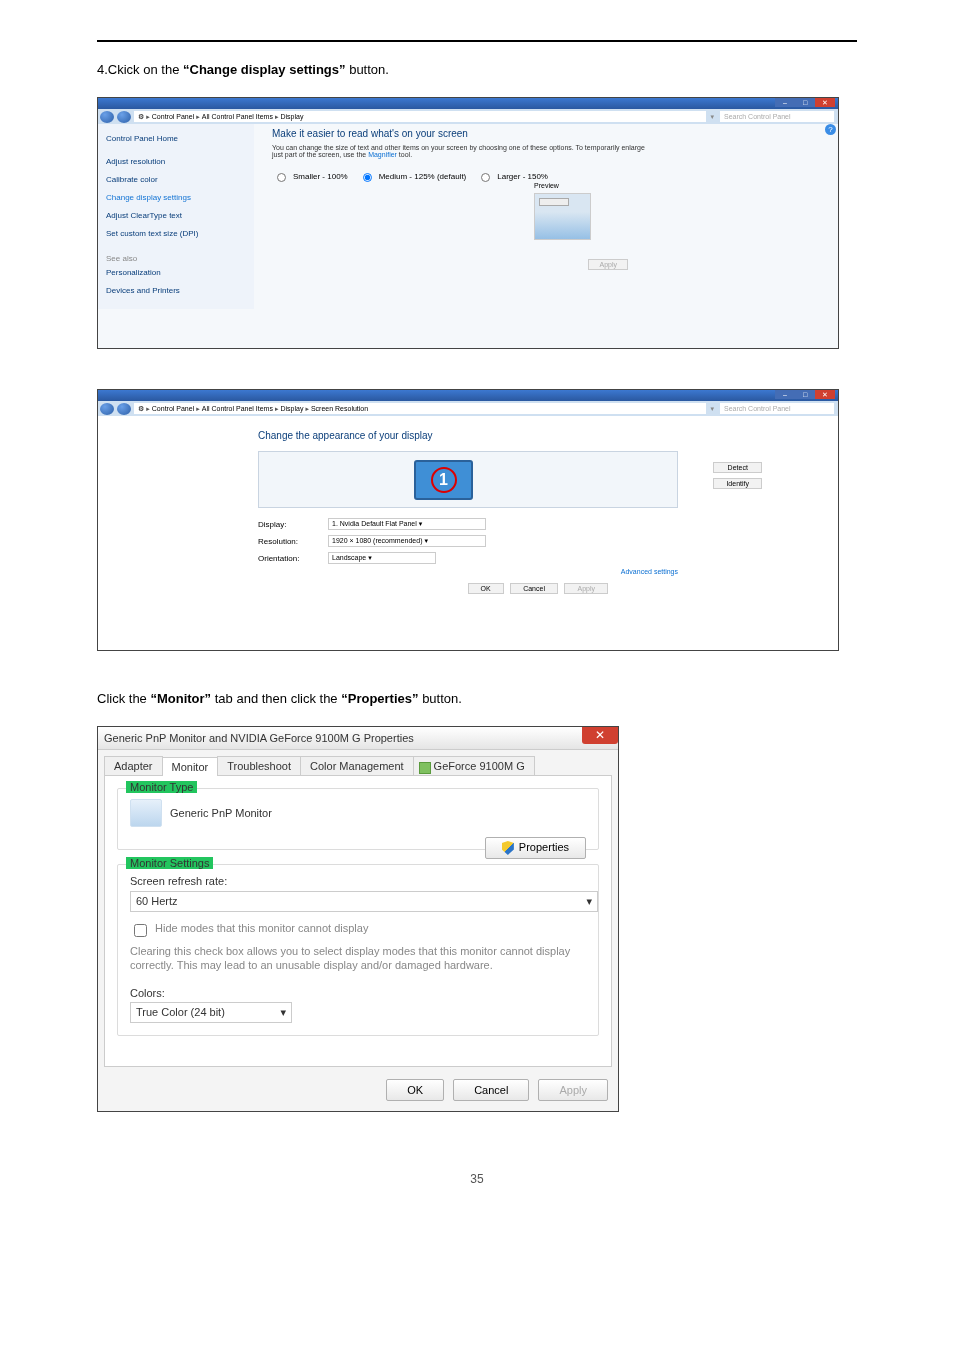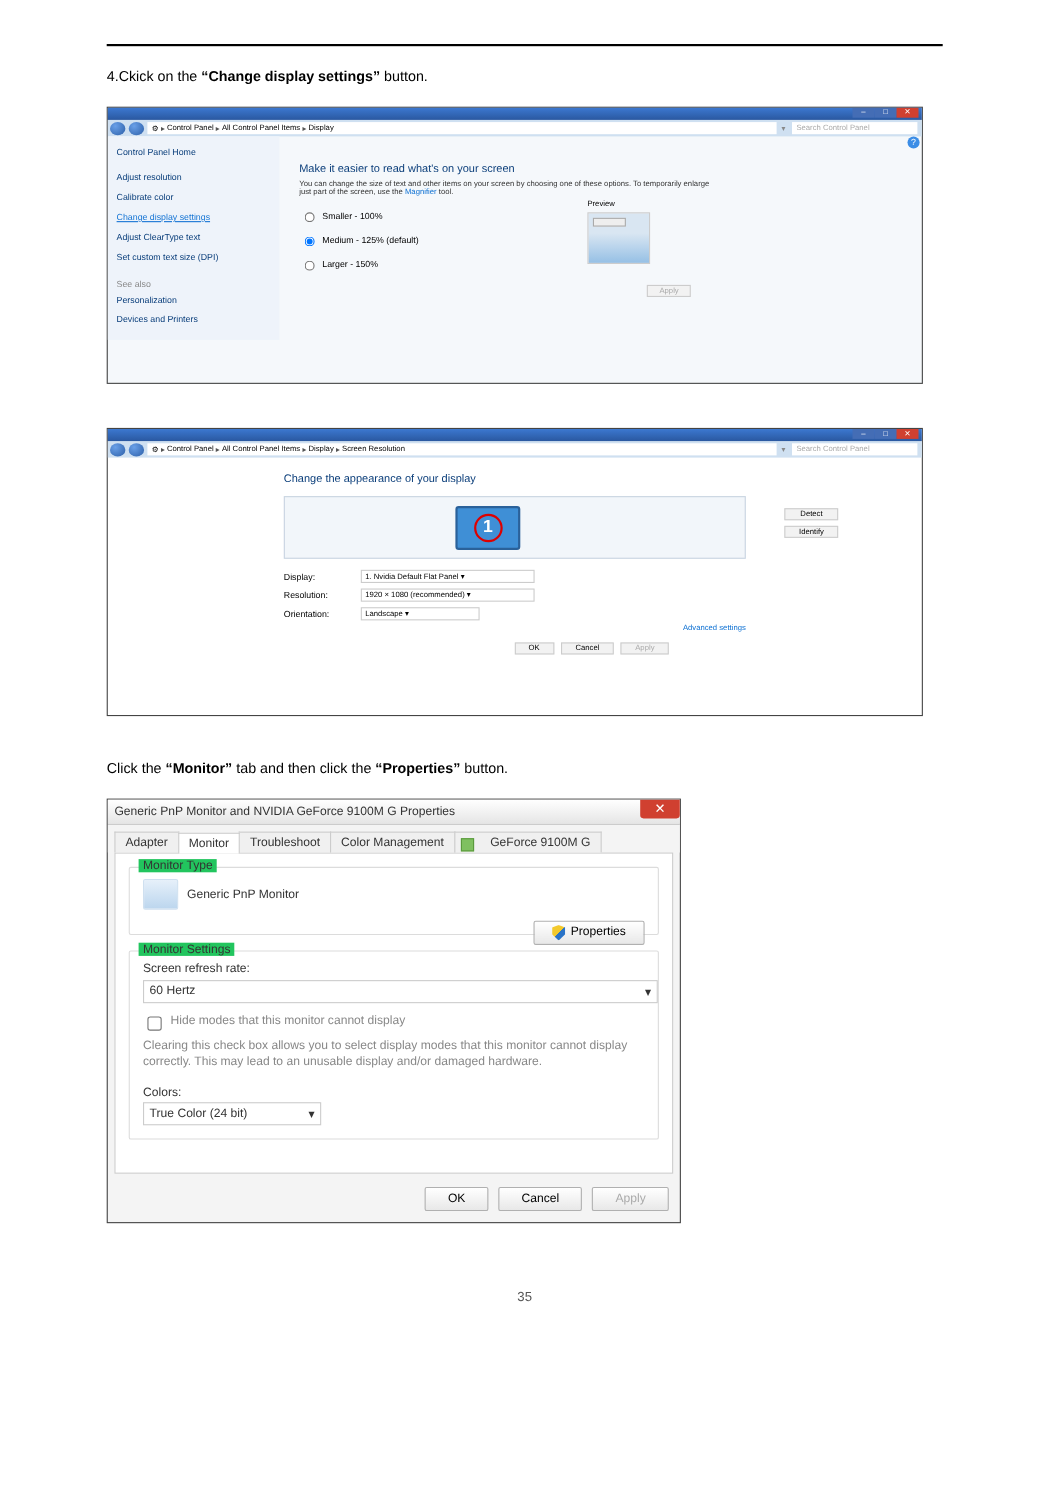--- a/index.html
+++ b/index.html
@@ -19,28 +19,28 @@
   .winbtns .close{background:#d04030}
   .navrow{height:15px;background:#cfe0f1;display:flex;align-items:center;padding-left:2px}
   .navrow .back,.navrow .fwd{width:14px;height:12px;border-radius:50%;background:radial-gradient(circle at 35% 30%,#6aa0e8,#2c5fa8);margin-right:3px}
   .navrow .breadcrumb{background:#fff;height:11px;display:flex;align-items:center;padding:0 4px;flex:1;font-size:7px}
   .navrow .breadcrumb .sep{margin:0 2px;color:#555}
   .navrow .searchbox{background:#fff;height:11px;width:110px;margin-left:6px;margin-right:4px;font-size:7px;color:#aaa;padding-left:4px;line-height:11px}
   .win1body{display:flex;height:185px}
   .sidebar1{width:140px;background:#eef3fa;padding:10px 8px;display:flex;flex-direction:column;gap:1px;font-size:8px}
   .sidebar1 .cph{color:#083d7a}
   .sidebar1 .link{color:#083d7a;padding:4px 0;cursor:pointer}
-  .sidebar1 .link.active{color:#1474d4;text-decoration:underline}
+  .sidebar1 .link.active{color:#1474d4;}
   .sidebar1 .spacer{flex:1}
   .sidebar1 .seealso{color:#888}
-  .content1{flex:1;padding:24px 18px;position:relative}
+  .content1{flex:1;padding:4px 18px;position:relative}
   .content1 h4{color:#0b3e7a;font-weight:normal;font-size:10px;margin:0 0 5px 0}
   .content1 .desc{font-size:7px;color:#333;max-width:380px;margin-bottom:12px}
   .content1 .desc a{color:#0b6fd2}
-  .radiogrp{display:flex;flex-direction:column;gap:10px;font-size:8px;margin-top:6px}
+  .radiogrp{display:flex;flex-direction:row;gap:10px;font-size:8px;margin-top:6px}
   .radiogrp label{display:flex;align-items:center;gap:4px}
   .radiogrp input{width:9px;height:9px}
   .previewbox{position:absolute;left:280px;top:58px;text-align:left;font-size:7px}
   .previewbox .pimg{width:55px;height:45px;margin-top:4px;border:1px solid #ccc;background:linear-gradient(#d9e6f2 40%,#96c0e5);position:relative}
   .pimg::after{content:"";position:absolute;left:4px;top:4px;width:28px;height:6px;background:#eee;border:1px solid #aaa}
   .applybtn{position:absolute;right:210px;top:135px;font-size:7px;padding:1px 10px;border:1px solid #ccc;background:#f2f2f2;color:#aaa}
   .helpq{position:absolute;right:2px;top:26px;width:11px;height:11px;border-radius:50%;background:#3b8de6;color:#fff;font-size:8px;text-align:center;line-height:11px}
 
   
   .win2{width:740px;height:260px;font-size:9px;background:#fff}
@@ -59,21 +59,21 @@
   .dlgbtns button{font-size:7px;padding:1px 12px;margin-left:4px;border:1px solid #ccc;background:#f2f2f2}
   .triag{font-size:7px;color:#888;margin-left:4px}
 
   
   .win3{width:520px;font-size:11px;color:#333;background:#f4f4f4}
   .win3 .title3{height:22px;background:linear-gradient(#fff,#e5e5e5);border-bottom:1px solid #ccc;padding-left:6px;line-height:22px;position:relative}
   .win3 .title3 .closeX{position:absolute;right:0;top:0;width:36px;height:17px;background:#d04030;color:#fff;text-align:center;line-height:17px;font-size:12px;border-radius:0 0 3px 3px}
   .tabs3{display:flex;gap:0;font-size:11px;padding:6px 6px 0 6px;background:#f4f4f4}
   .tabs3 .tab{border:1px solid #ccc;border-bottom:none;padding:3px 9px;background:#f0f0f0;margin-right:-1px;cursor:pointer}
   .tabs3 .tab.active{background:#fff;position:relative;top:1px}
-  .tabs3 .tab:last-child{padding-left:32px;position:relative}
+  .tabs3 .tab:last-child{padding-left:20px;position:relative}
   .tabs3 .tab:last-child::before{content:"";position:absolute;left:5px;top:5px;width:10px;height:10px;background:#7fc060;border:1px solid #5a9a3d}
   .pane3{border:1px solid #ccc;background:#fff;margin:0 6px 6px 6px;padding:12px 12px 16px 12px}
   .grp{border:1px solid #dcdcdc;border-radius:2px;padding:10px 12px 12px 12px;margin-bottom:14px;position:relative}
   .grp .lgd{position:absolute;top:-8px;left:8px;background:#22c55e;padding:0 4px;font-size:11px}
   .monrow{display:flex;align-items:center;gap:8px}
   .monrow .ico{width:30px;height:26px;border:1px solid #cfe0f0;background:linear-gradient(#e6f0fa,#bcd6ee);border-radius:2px}
   .propbtn{float:right;padding:3px 16px;border:1px solid #b0b0b0;background:linear-gradient(#fff,#e8e8e8);border-radius:2px;font-size:11px;display:flex;align-items:flex-start;gap:5px}
   .shield{width:12px;height:14px;background:linear-gradient(135deg,#f3c92d 0 50%,#2b74c7 50% 100%);clip-path:polygon(50% 0,100% 15%,100% 60%,50% 100%,0 60%,0 15%)}
   .sel3{border:1px solid #ccc;background:#fff;padding:3px 5px;width:100%;font-size:11px}
   .chkrow{display:flex;align-items:flex-start;gap:5px;margin-top:10px;font-size:11px;color:#888}

